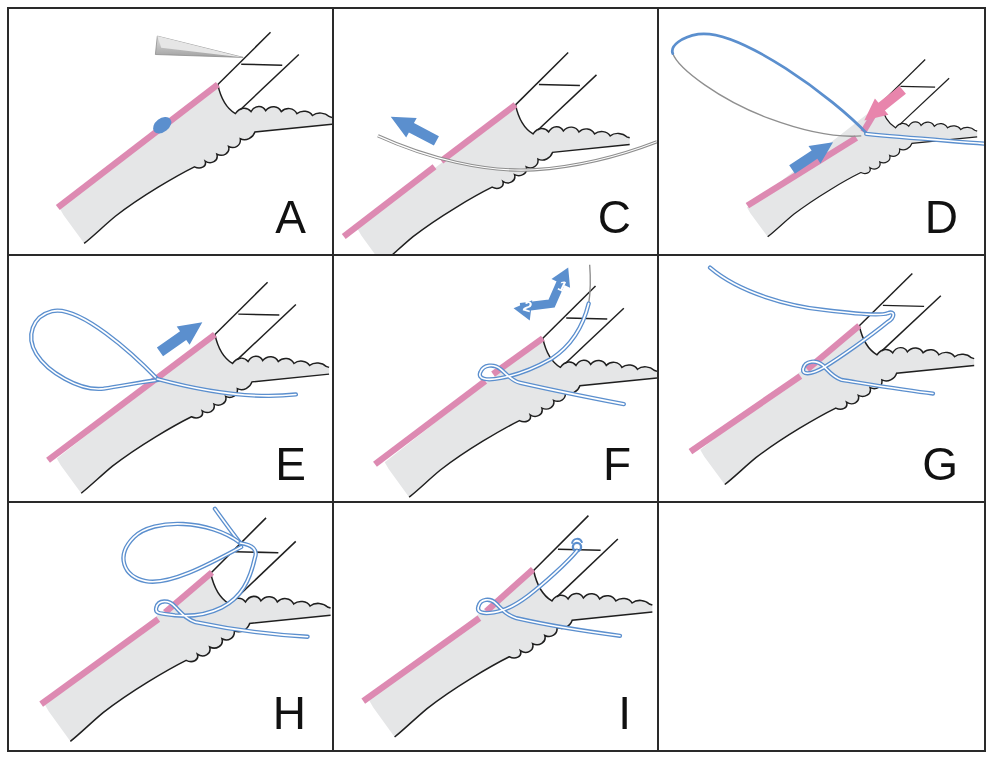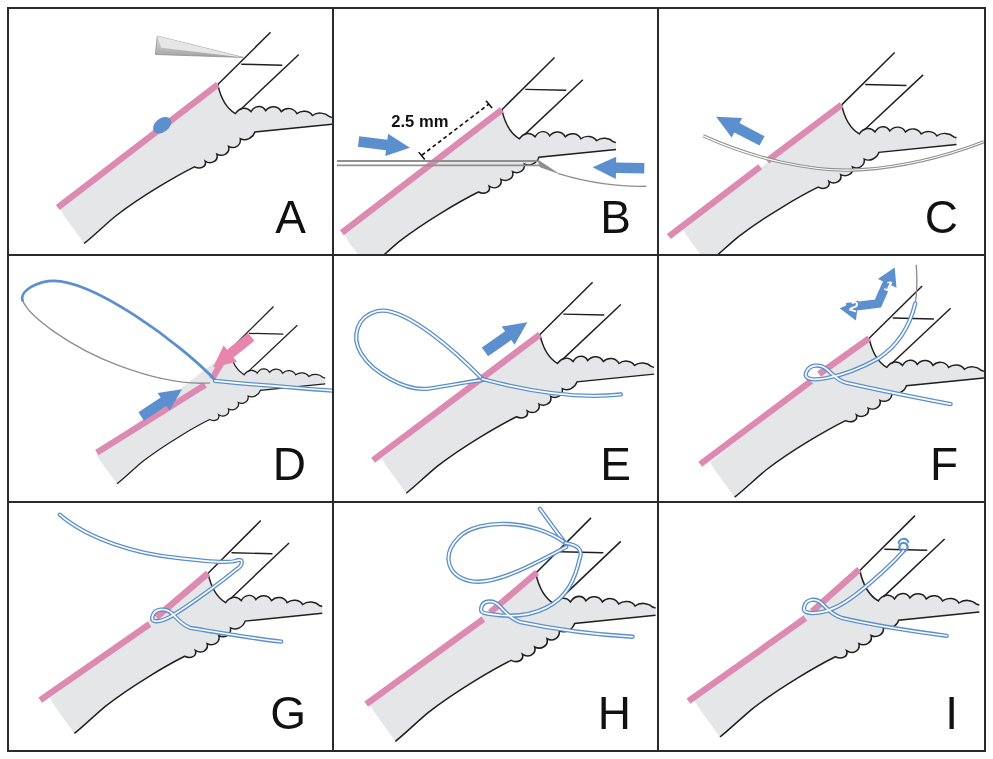--- a/index.html
+++ b/index.html
@@ -69,40 +69,20 @@
       <path class="strip" d="M50,205 L214,78"></path>
       <g>
         <polygon points="152,28 240,50 150,47" fill="url(#markerGrad)" stroke="#8d8d8d" stroke-width="0.8"></polygon>
         <polygon points="152,28 240,50 156,40" fill="#e6e6e6"></polygon>
       </g>
       <ellipse class="dot" cx="157" cy="120" rx="10.5" ry="7" transform="rotate(-38 157 120)"></ellipse>
     </svg>
     <div class="panel-label">A</div>
   </div>
 
-  <div class="panel">
-    <svg viewBox="0 0 331 253" preserveAspectRatio="none">
-      <use href="#base-anatomy" transform="translate(-42,26)"></use>
-      <path class="strip" d="M8,231 L172,104"></path>
-      <g>
-        <path class="dashed" d="M90,151 L159,98"></path>
-        <path class="tick" d="M86.8,147.8 L93,155.3 M155.8,94.8 L162,102.3"></path>
-        <text class="meas-text" x="88" y="122" text-anchor="middle">2.5 mm</text>
-      </g>
-      <g>
-        <path class="needle-line" d="M3,157 L208,157"></path>
-        <path class="needle-line" d="M3,161.5 L211,161.5"></path>
-        <polygon class="needle-fill" points="208,155 232,171 211,163.5"></polygon>
-        <path class="thread-gray" d="M230,170 C262,180 296,184 320,183"></path>
-      </g>
-      <use href="#arrow" class="arrow-blue-fill" transform="translate(51,140) rotate(7)"></use>
-      <use href="#arrow" class="arrow-blue-fill" transform="translate(292,164) rotate(181)"></use>
-    </svg>
-    <div class="panel-label">B</div>
-  </div>
 
   <div class="panel">
     <svg viewBox="0 0 331 253" preserveAspectRatio="none">
       <use href="#base-anatomy" transform="translate(-28,21)"></use>
       <path class="strip" d="M10,235 L103,163"></path>
       <path class="strip" d="M110,157 L186,99"></path>
       <g>
         <path class="needle-out" d="M45,131 C95,154 155,169 205,166 C250,163 295,151 331,137"></path>
         <path class="needle-in" d="M45,131 C95,154 155,169 205,166 C250,163 295,151 331,137"></path>
       </g>

